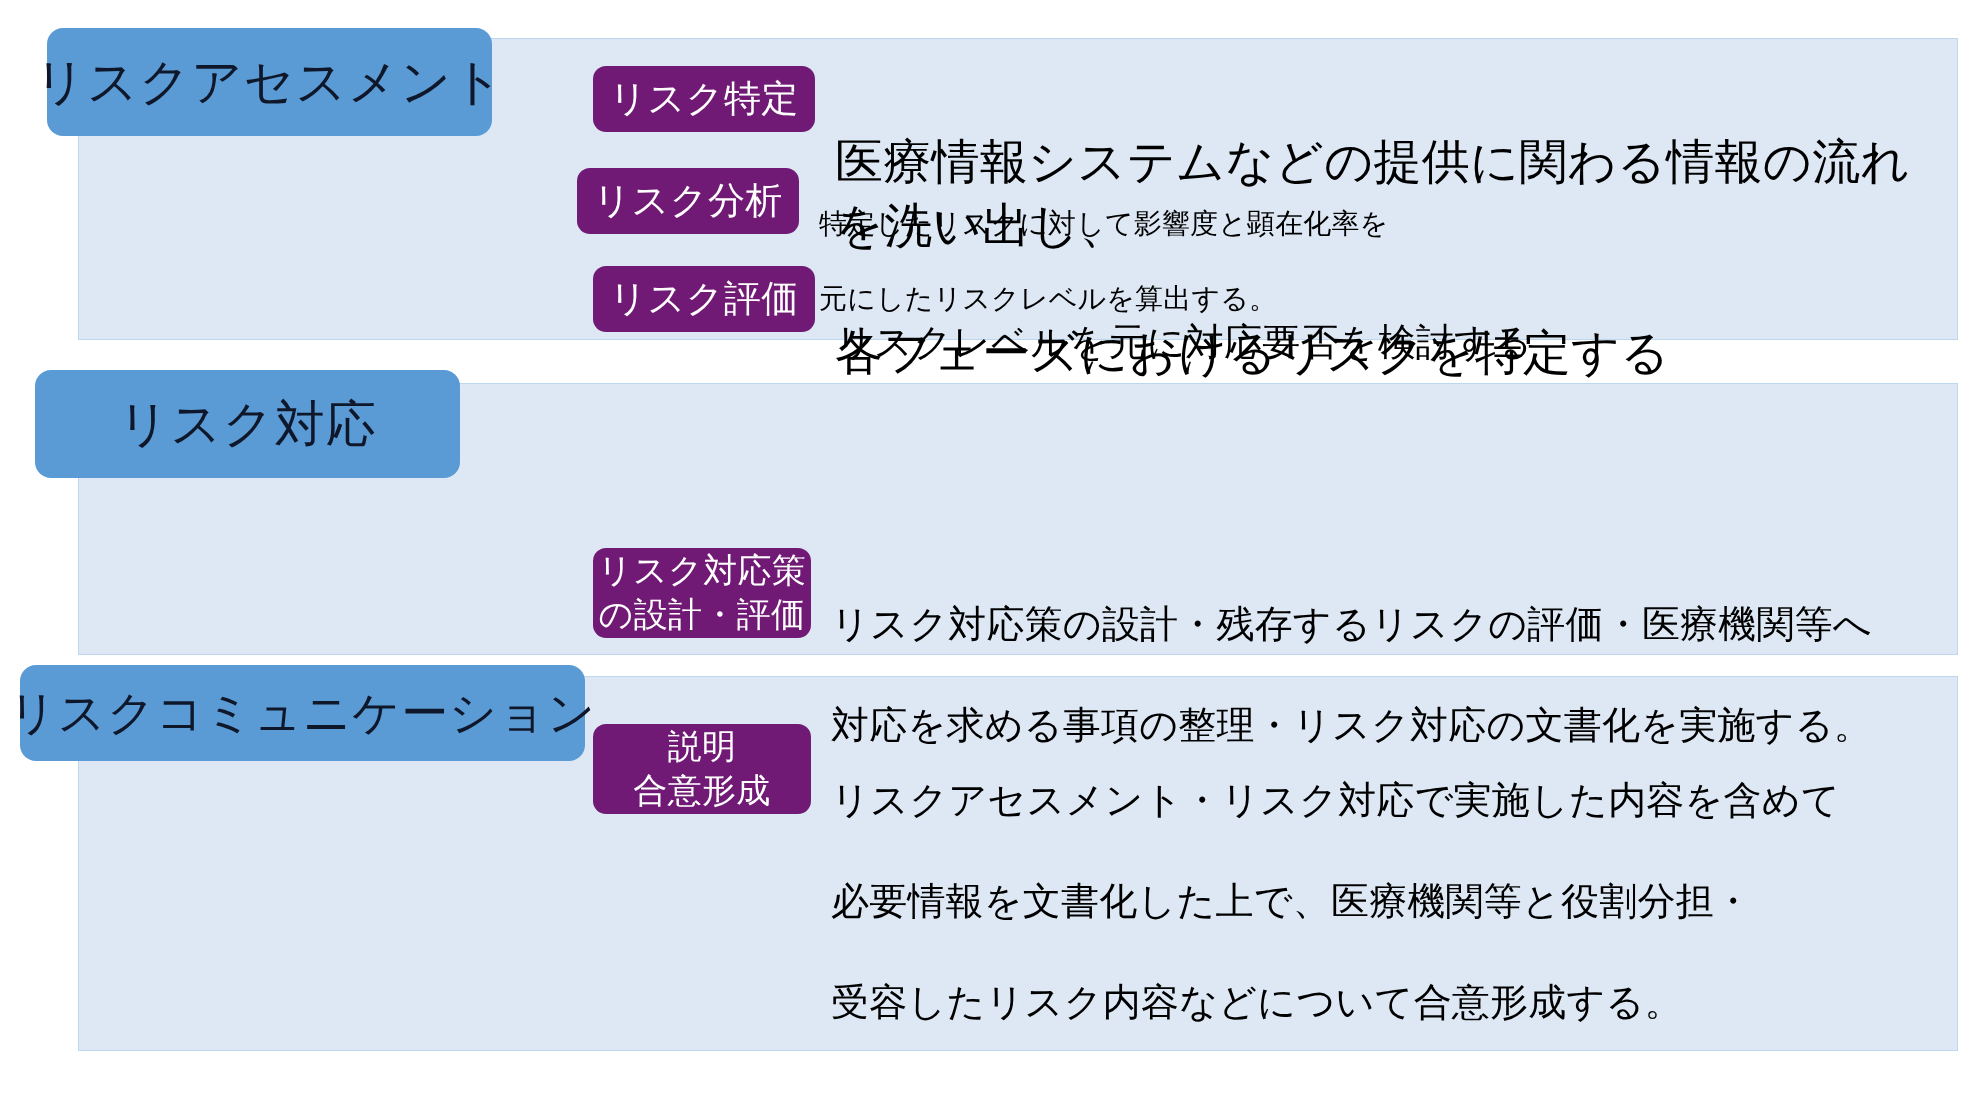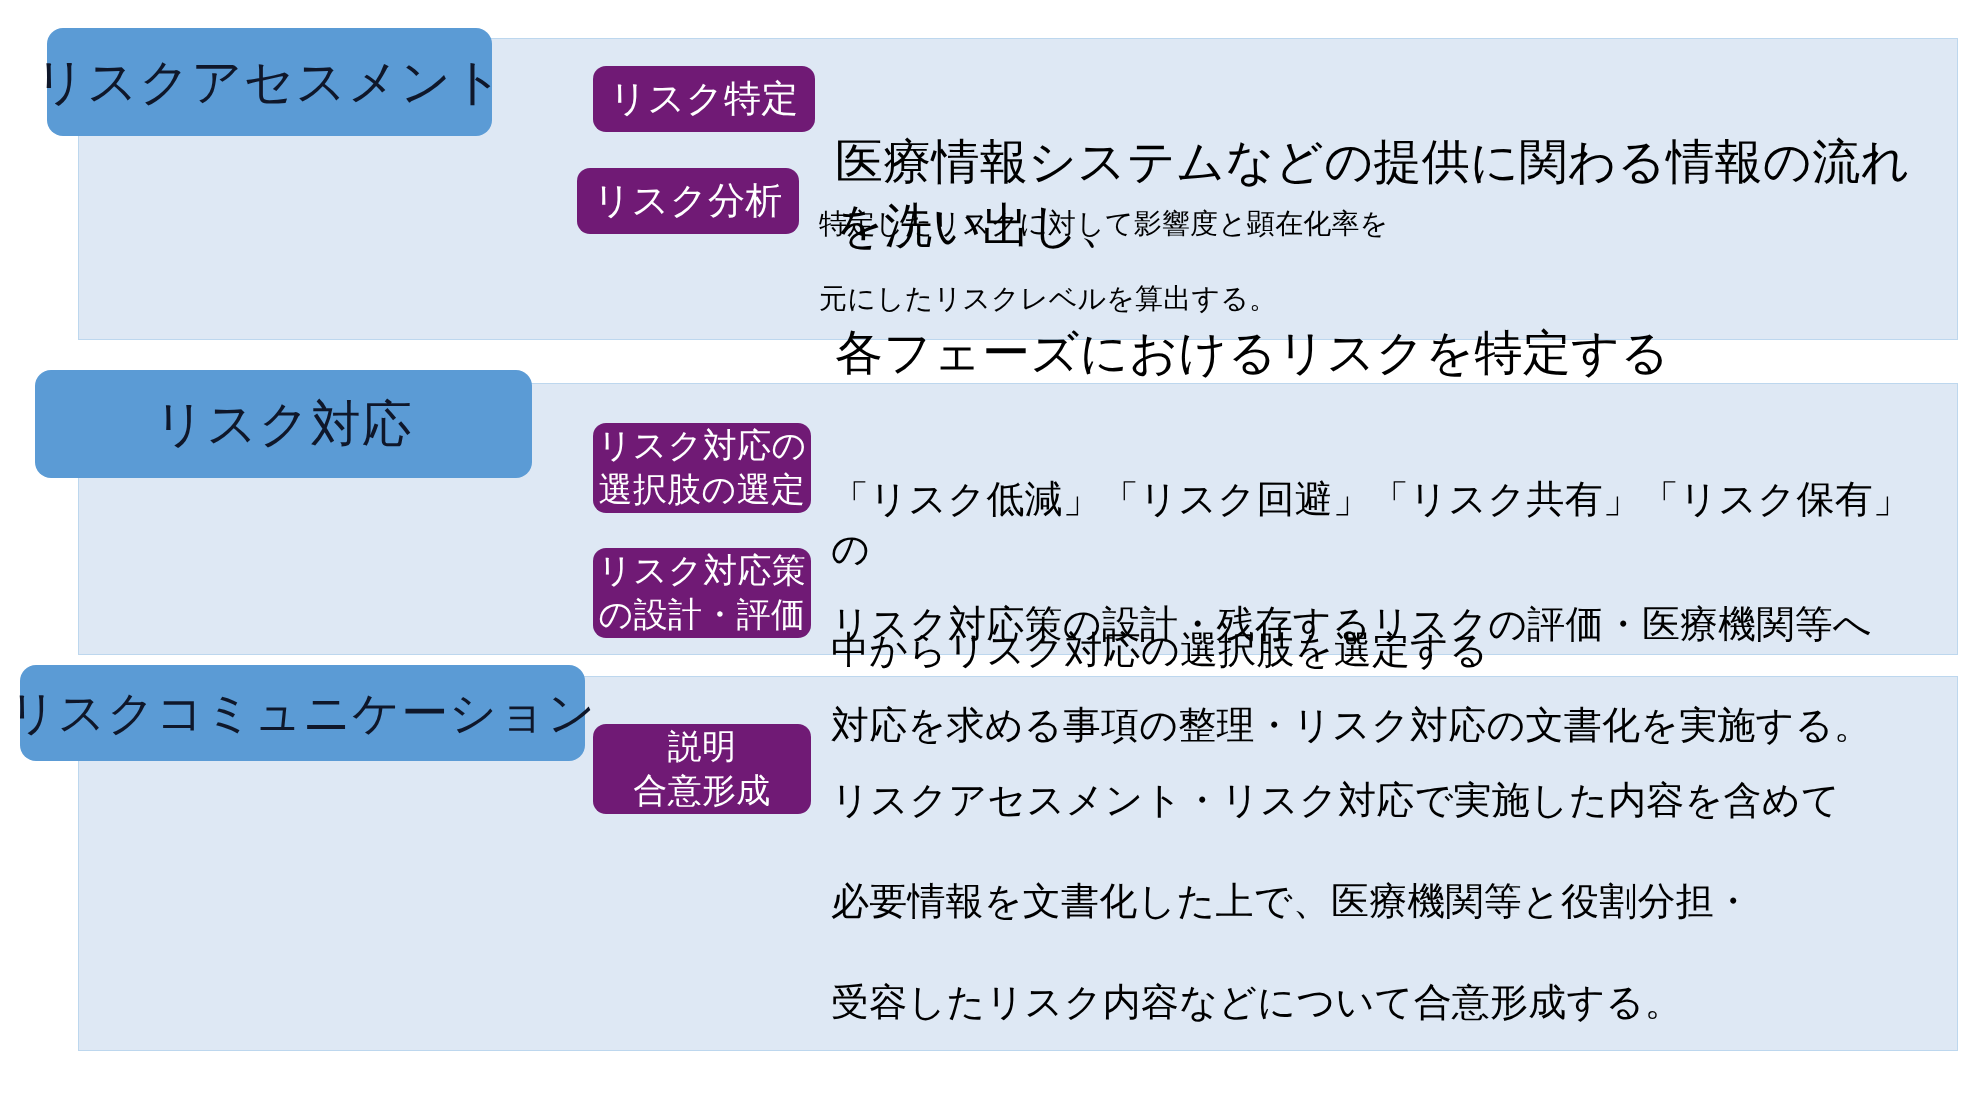--- a/index.html
+++ b/index.html
@@ -90,21 +90,21 @@
   #row2 { left: 577px; top: 168px; width: 1330px; }
   #row2 .chip { width: 222px; height: 66px; font-size: 37px; }
   #row2 .desc { font-size: 28px; }
 
   #row3 { left: 593px; top: 266px; width: 1330px; }
   #row3 .chip { width: 222px; height: 66px; font-size: 37px; }
   #row3 .desc { font-size: 38px; }
 
   
   #sec2-panel { left: 78px;  top: 383px; width: 1880px; height: 272px; }
-  #sec2-tab   { left: 35px;  top: 370px; width: 497px;  height: 108px; font-size: 50px; }
+  #sec2-tab   { left: 35px;  top: 370px; width: 425px;  height: 108px; font-size: 50px; }
 
   #row4 { left: 593px; top: 423px; width: 1340px; }
   #row4 .chip { width: 218px; height: 90px; font-size: 34px; }
   #row4 .desc { font-size: 38px; }
 
   #row5 { left: 593px; top: 548px; width: 1340px; }
   #row5 .chip { width: 218px; height: 90px; font-size: 34px; }
   #row5 .desc { font-size: 38px; }
 
   
@@ -138,36 +138,34 @@
   <div class="row" id="row2">
     <div class="chip">
       <span class="chip-line">リスク分析</span>
     </div>
     <div class="desc">
       <span class="desc-line">特定したリスクに対して影響度と顕在化率を</span>
       <span class="desc-line">元にしたリスクレベルを算出する。</span>
     </div>
   </div>
 
+  <div class="row" id="row3">
+    <div class="chip">
+      <span class="chip-line">リスク評価</span>
+    </div>
+    <div class="desc">
+      <span class="desc-line">リスクレベルを元に対応要否を検討する</span>
+    </div>
+  </div>
 
   <div class="panel" id="sec2-panel"></div>
   <div class="tab" id="sec2-tab">
     <span>リスク対応</span>
   </div>
 
-  <div class="row" id="row4">
-    <div class="chip">
-      <span class="chip-line">リスク対応の</span>
-      <span class="chip-line">選択肢の選定</span>
-    </div>
-    <div class="desc">
-      <span class="desc-line">「リスク低減」「リスク回避」「リスク共有」「リスク保有」の</span>
-      <span class="desc-line">中からリスク対応の選択肢を選定する</span>
-    </div>
-  </div>
 
   <div class="row" id="row5">
     <div class="chip">
       <span class="chip-line">リスク対応策</span>
       <span class="chip-line">の設計・評価</span>
     </div>
     <div class="desc">
       <span class="desc-line">リスク対応策の設計・残存するリスクの評価・医療機関等へ</span>
       <span class="desc-line">対応を求める事項の整理・リスク対応の文書化を実施する。</span>
     </div>

